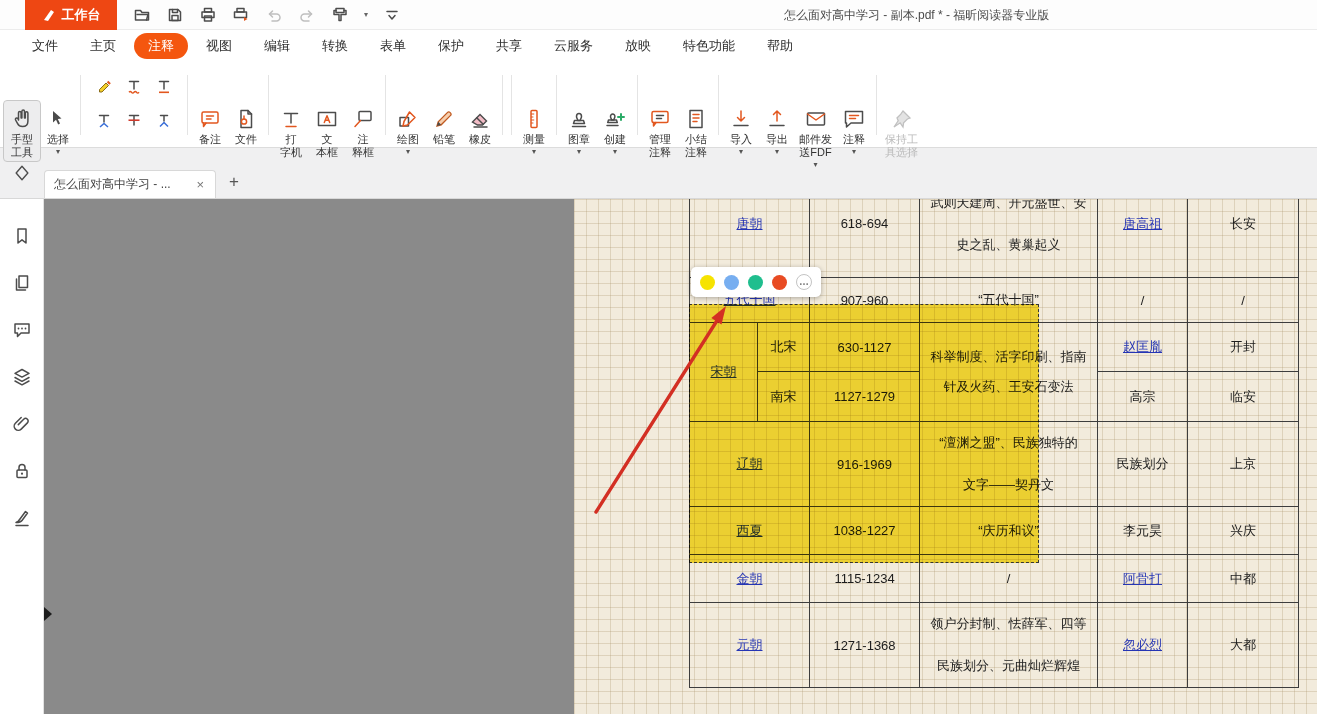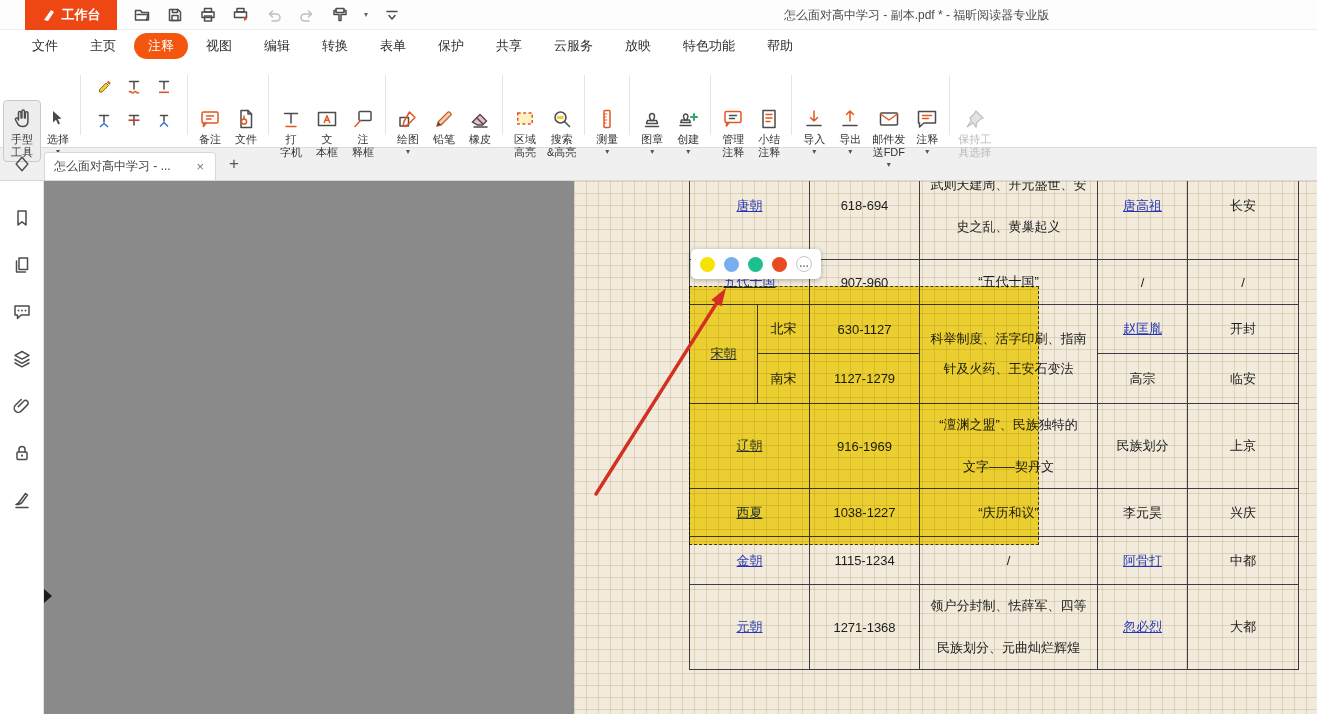--- a/index.html
+++ b/index.html
@@ -23,21 +23,21 @@
   .rtool .ricon{height:28px;display:flex;align-items:center;justify-content:center;}
   .rtool.selected{background:#ededee;outline:1px solid #c8c8c8;}
   .rtool.disabled{color:#b9b9b9;}
   .rtool .dd{font-size:8px;color:#555;line-height:8px;margin-top:2px;}
   .tgrid{display:grid;grid-template-columns:repeat(3,26px);grid-auto-rows:26px;gap:8px 4px;padding:8px 6px 0;}
   .tbtn{display:flex;align-items:center;justify-content:center;border-radius:3px;}
   .sk{fill:none;stroke:#4c4c4c;stroke-width:1.5;stroke-linecap:round;stroke-linejoin:round}
   .ak{stroke:#e2571f}
   .gy{stroke:#bfbfbf}
   
-  .tabbar{height:33px;background:#f0f0f1;border-bottom:1px solid #d8d8d8;display:flex;align-items:flex-end;}
+  .tabbar{height:51px;background:#f0f0f1;border-bottom:1px solid #d8d8d8;display:flex;align-items:flex-end;}
   .tabbar-left{width:44px;height:100%;display:flex;align-items:center;justify-content:center;}
   .tab{height:28px;width:172px;background:#fff;border:1px solid #d8d8d8;border-bottom:none;border-radius:4px 4px 0 0;display:flex;align-items:center;justify-content:space-between;padding:0 9px;font-size:12px;color:#444;}
   .tab-close{color:#777;font-size:13px;padding:0 2px;}
   .tab-plus{font-size:17px;color:#555;margin:0 0 6px 13px;}
   
   .main{display:flex;height:533px;position:relative;}
   .sidebar{width:44px;background:#fff;border-right:1px solid #e2e2e2;display:flex;flex-direction:column;align-items:center;padding-top:26px;gap:25px;}
   .sbi{width:22px;height:22px;display:flex;align-items:center;justify-content:center;}
   .expand-handle{position:absolute;left:44px;top:408px;width:0;height:0;border-top:7px solid transparent;border-bottom:7px solid transparent;border-left:8px solid #1c1c1c;z-index:20;}
   .doc-area{position:relative;flex:1;background:#8a8a8a;overflow:hidden;}
@@ -283,40 +283,20 @@
           <svg width="24" height="24" viewBox="0 0 24 24">
             <path d="M4.5 15l7.5-7.5 6.5 6.5-4 4h-5z" fill="#f2bcc6" stroke="#4b4b4b" stroke-width="1.4"></path>
             <path class="sk" d="M8.7 10.8l6.5 6.5M6 20h13"></path>
           </svg>
         </span>
       <span>橡皮</span>
     </div>
   </div>
   <div class="rsep"></div>
 
-  <div class="rgroup">
-    <div class="rtool">
-      <span class="ricon">
-          <svg width="24" height="24" viewBox="0 0 24 24">
-            <rect x="4.75" y="6" width="14.5" height="11" fill="#fdf3c2" stroke="#e2571f" stroke-width="1.5" stroke-dasharray="3 2.4"></rect>
-          </svg>
-        </span>
-      <span>区域<br>高亮</span>
-    </div>
-    <div class="rtool">
-      <span class="ricon">
-          <svg width="24" height="24" viewBox="0 0 24 24">
-            <rect x="7" y="9" width="6.5" height="3" fill="#f3cf2a"></rect>
-            <circle class="sk" cx="10.5" cy="10.5" r="5.5"></circle>
-            <path class="sk" d="M14.7 14.7L19.5 19.5"></path>
-          </svg>
-        </span>
-      <span>搜索<br>&amp;高亮</span>
-    </div>
-  </div>
   <div class="rsep"></div>
 
   <div class="rgroup">
     <div class="rtool">
       <span class="ricon">
           <svg width="24" height="24" viewBox="0 0 24 24">
             <rect class="sk ak" x="9" y="3.5" width="6" height="17" rx="1"></rect>
             <path d="M9 7h3.2M9 10h2.4M9 13h3.2M9 16h2.4" stroke="#e2571f" stroke-width="1.2"></path>
           </svg>
         </span>

